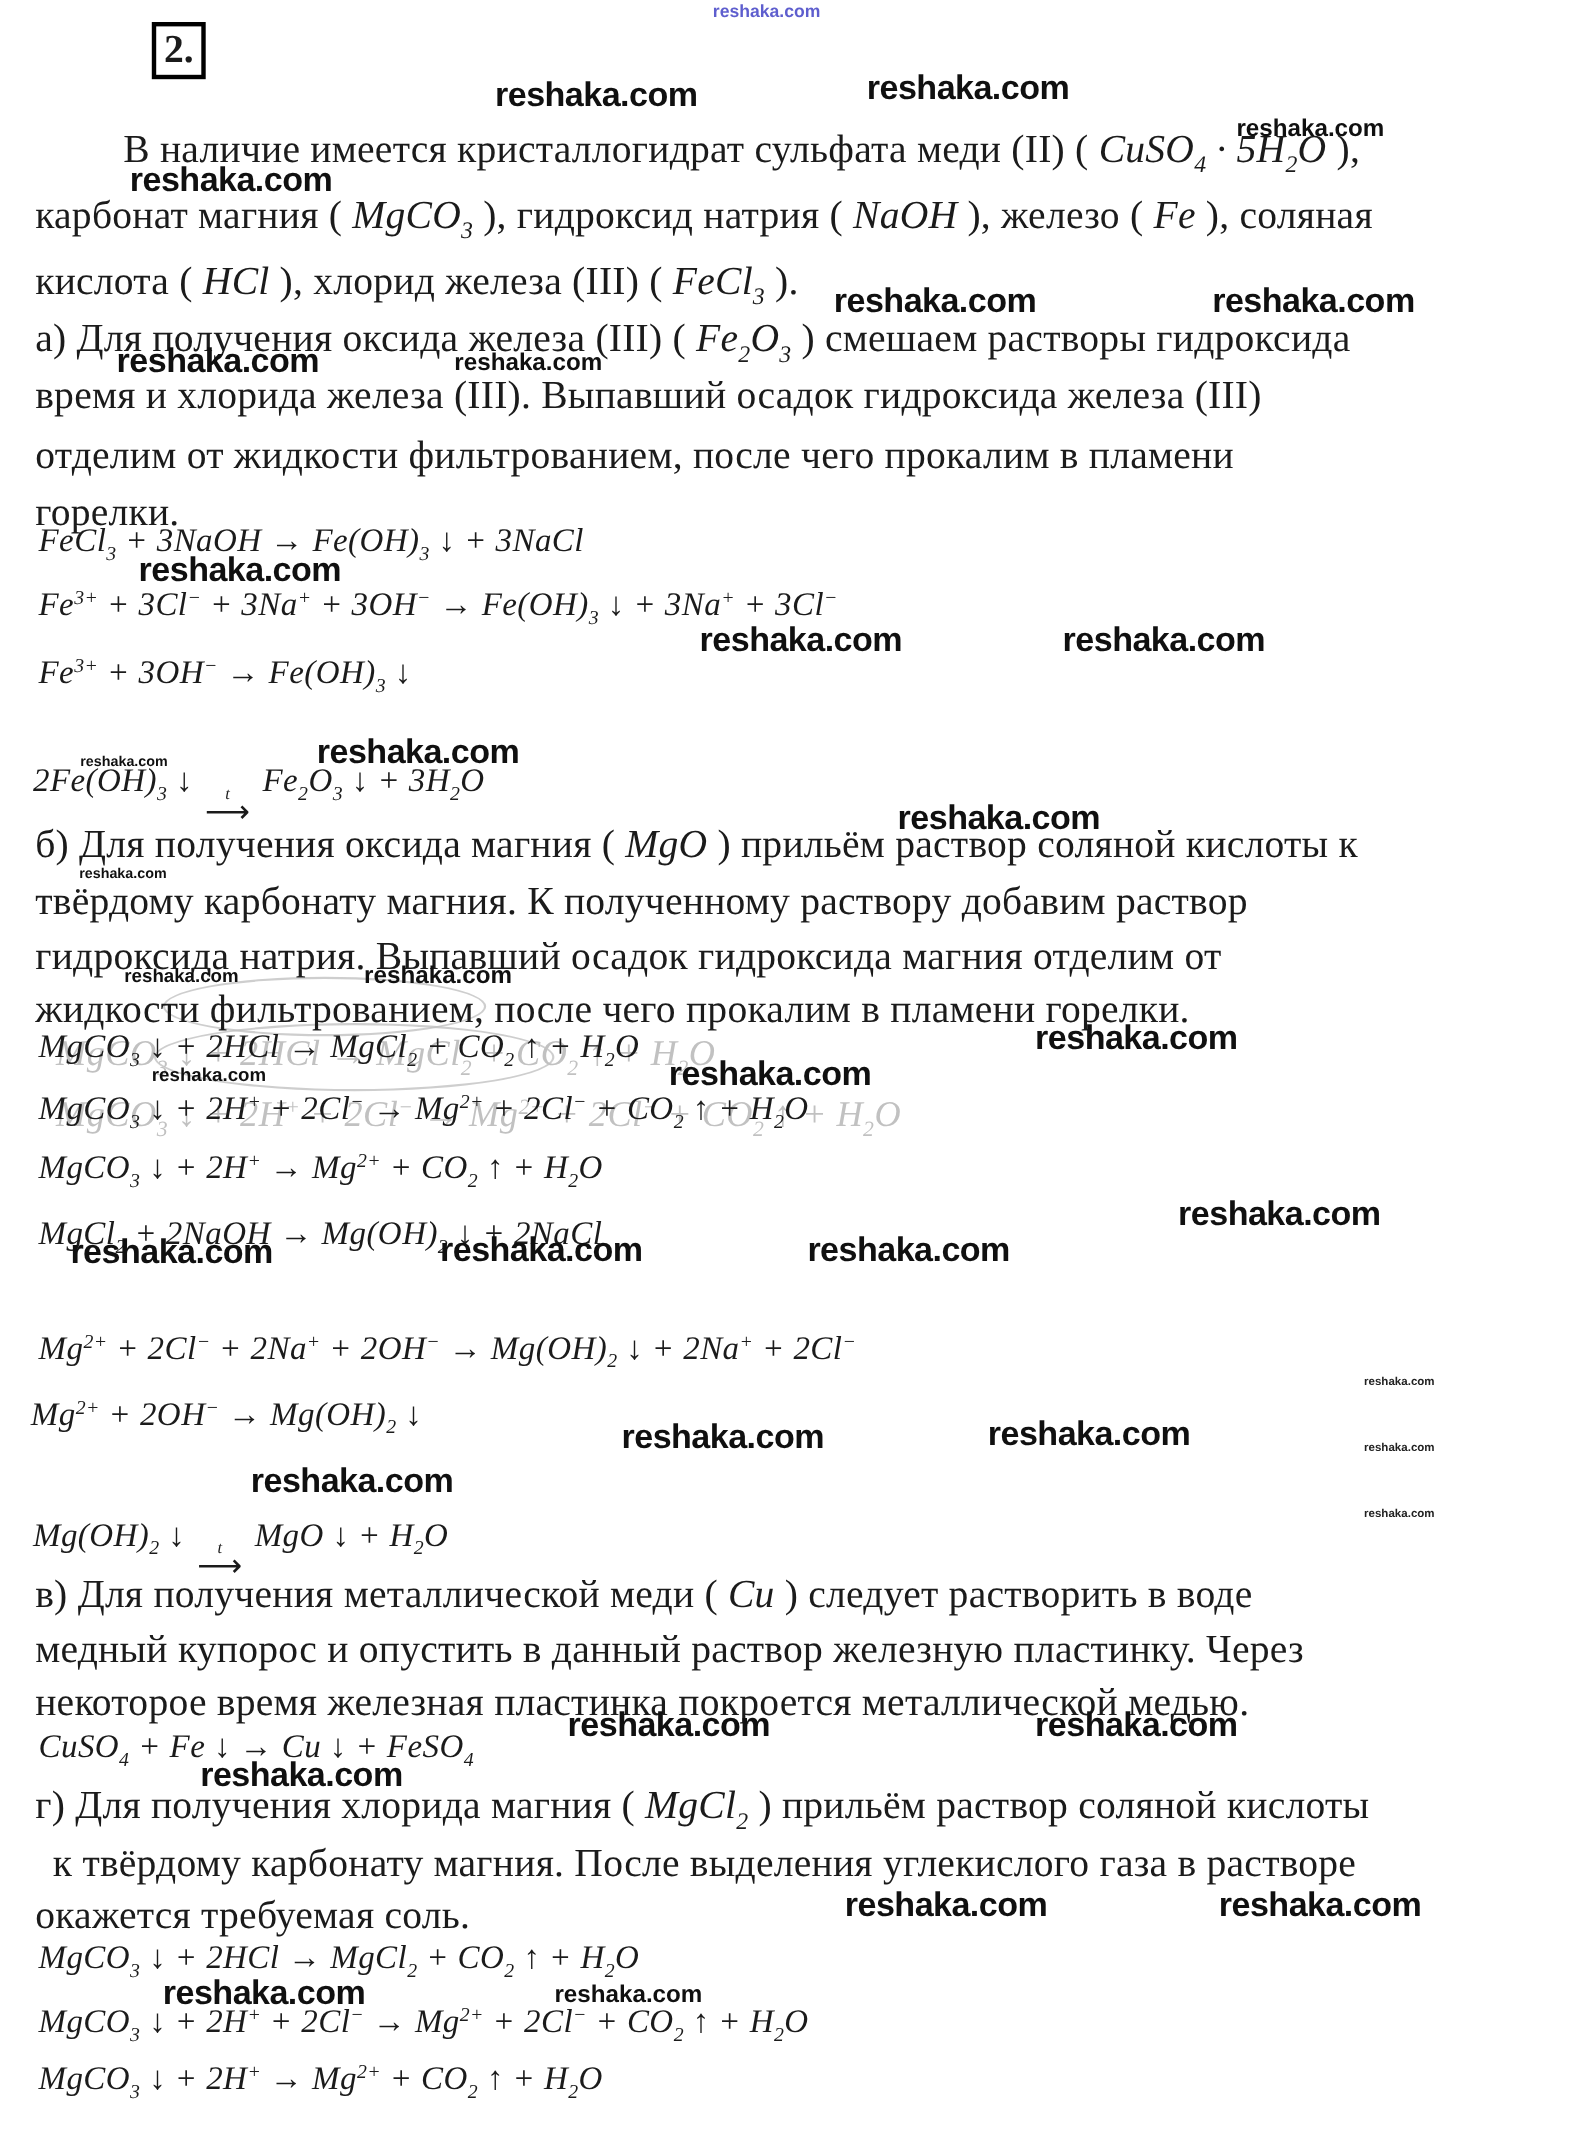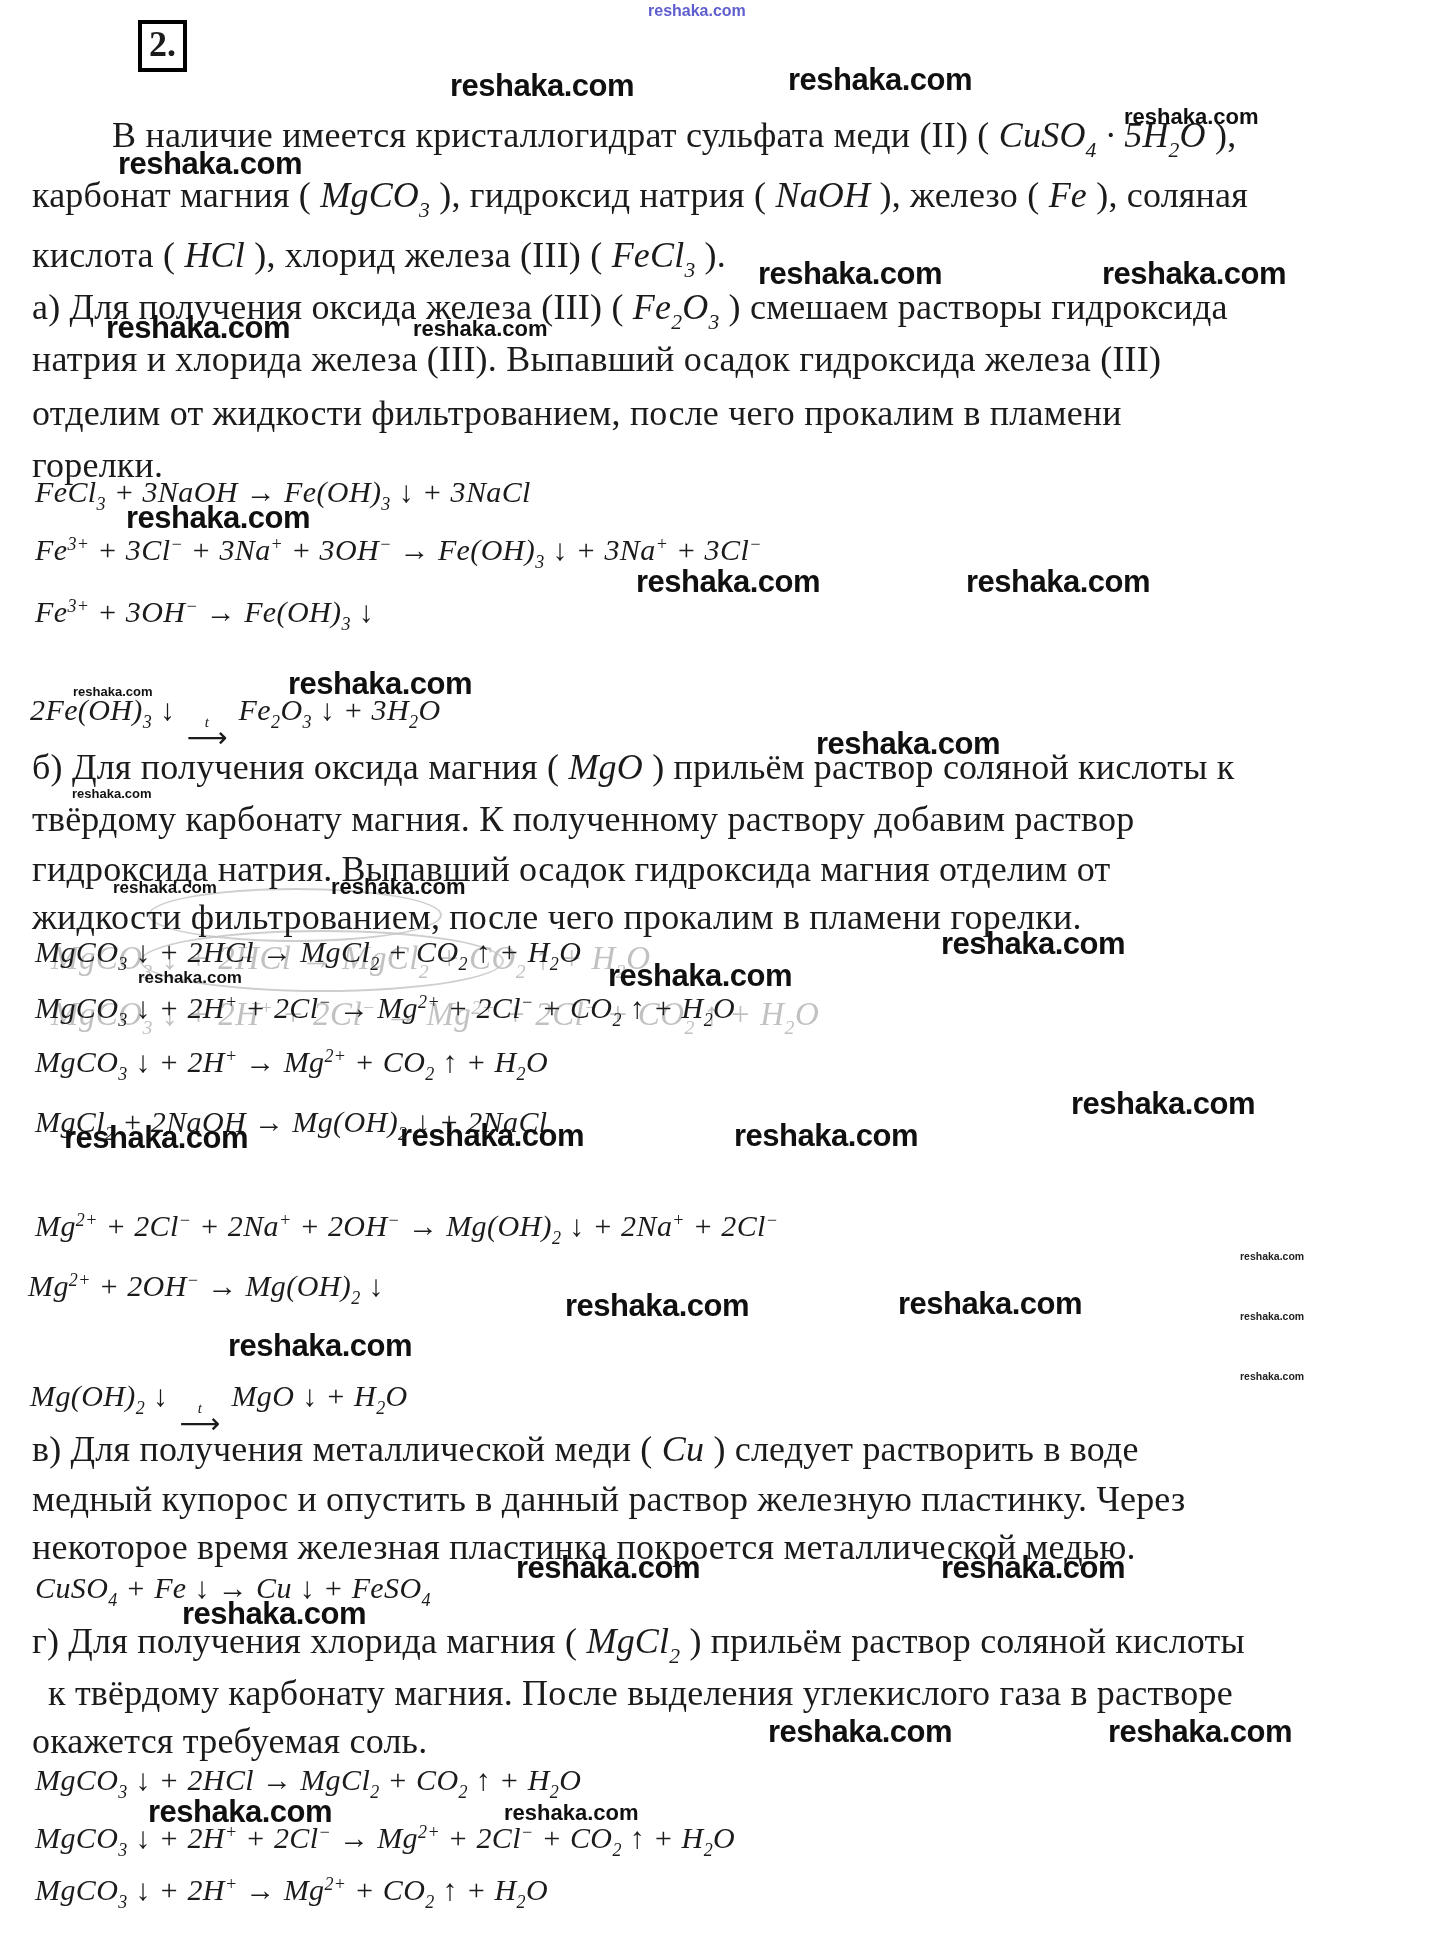--- a/index.html
+++ b/index.html
@@ -55,21 +55,21 @@
       <div class="ghost-eq" style="left: 51px; top: 939px;">MgCO<sub>3</sub> ↓ + 2HCl → MgCl<sub>2</sub> + CO<sub>2</sub> ↑ + H<sub>2</sub>O</div>
       <div class="ghost-eq" style="left: 51px; top: 995px;">MgCO<sub>3</sub> ↓ + 2H<sup>+</sup> + 2Cl<sup>−</sup> → Mg<sup>2+</sup> + 2Cl<sup>−</sup> + CO<sub>2</sub> ↑ + H<sub>2</sub>O</div>
       <div class="ghost-oval" style="left: 148px; top: 888px; width: 290px; height: 50px;"></div>
       <div class="ghost-oval" style="left: 140px; top: 930px; width: 360px; height: 58px;"></div>
     </div>
   <div id="line-layer">
       <div class="line tx" style="left: 112px; top: 114px;">В наличие имеется кристаллогидрат сульфата меди (II) ( <span class="frm">CuSO<sub>4</sub> · 5H<sub>2</sub>O</span> ),</div>
       <div class="line tx" style="left: 32px; top: 174px;">карбонат магния ( <span class="frm">MgCO<sub>3</sub></span> ), гидроксид натрия ( <span class="frm">NaOH</span> ), железо ( <span class="frm">Fe</span> ), соляная</div>
       <div class="line tx" style="left: 32px; top: 234px;">кислота ( <span class="frm">HCl</span> ), хлорид железа (III) ( <span class="frm">FeCl<sub>3</sub></span> ).</div>
       <div class="line tx" style="left: 32px; top: 286px;">а) Для получения оксида железа (III) ( <span class="frm">Fe<sub>2</sub>O<sub>3</sub></span> ) смешаем растворы гидроксида</div>
-      <div class="line tx" style="left: 32px; top: 338px;">натрия и хлорида железа (III). Выпавший осадок гидроксида железа (III)</div>
+      <div class="line tx" style="left: 32px; top: 338px;">время и хлорида железа (III). Выпавший осадок гидроксида железа (III)</div>
       <div class="line tx" style="left: 32px; top: 392px;">отделим от жидкости фильтрованием, после чего прокалим в пламени</div>
       <div class="line tx" style="left: 32px; top: 444px;">горелки.</div>
       <div class="line eq" style="left: 35px; top: 474px;">FeCl<sub>3</sub> + 3NaOH → Fe(OH)<sub>3</sub> ↓ + 3NaCl</div>
       <div class="line eq" style="left: 35px; top: 532px;">Fe<sup>3+</sup> + 3Cl<sup>−</sup> + 3Na<sup>+</sup> + 3OH<sup>−</sup> → Fe(OH)<sub>3</sub> ↓ + 3Na<sup>+</sup> + 3Cl<sup>−</sup></div>
       <div class="line eq" style="left: 35px; top: 594px;">Fe<sup>3+</sup> + 3OH<sup>−</sup> → Fe(OH)<sub>3</sub> ↓</div>
       <div class="line eq" style="left: 30px; top: 692px;">2Fe(OH)<sub>3</sub> ↓ <span class="tarr">
           <span class="tt">t</span>
           <span class="ar">⟶</span>
         </span> Fe<sub>2</sub>O<sub>3</sub> ↓ + 3H<sub>2</sub>O</div>
       <div class="line tx" style="left: 32px; top: 746px;">б) Для получения оксида магния ( <span class="frm">MgO</span> ) прильём раствор соляной кислоты к</div>

